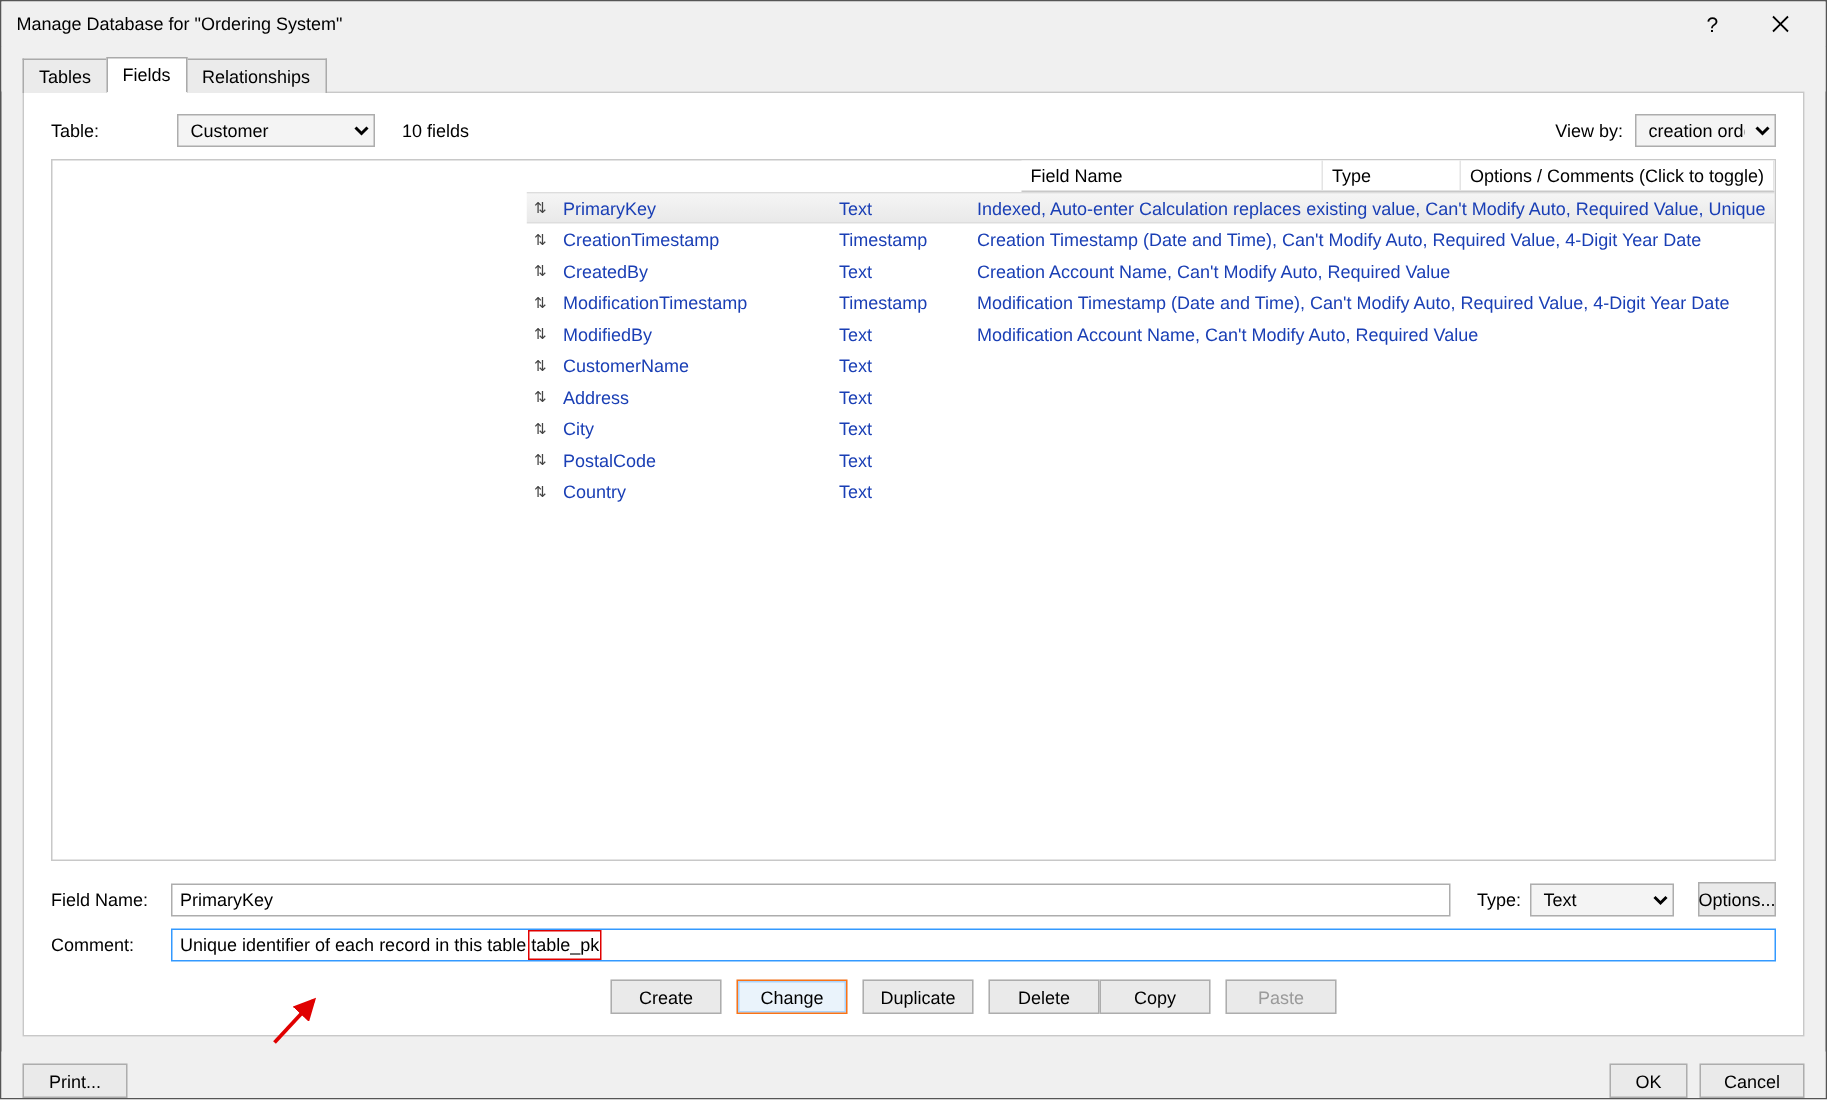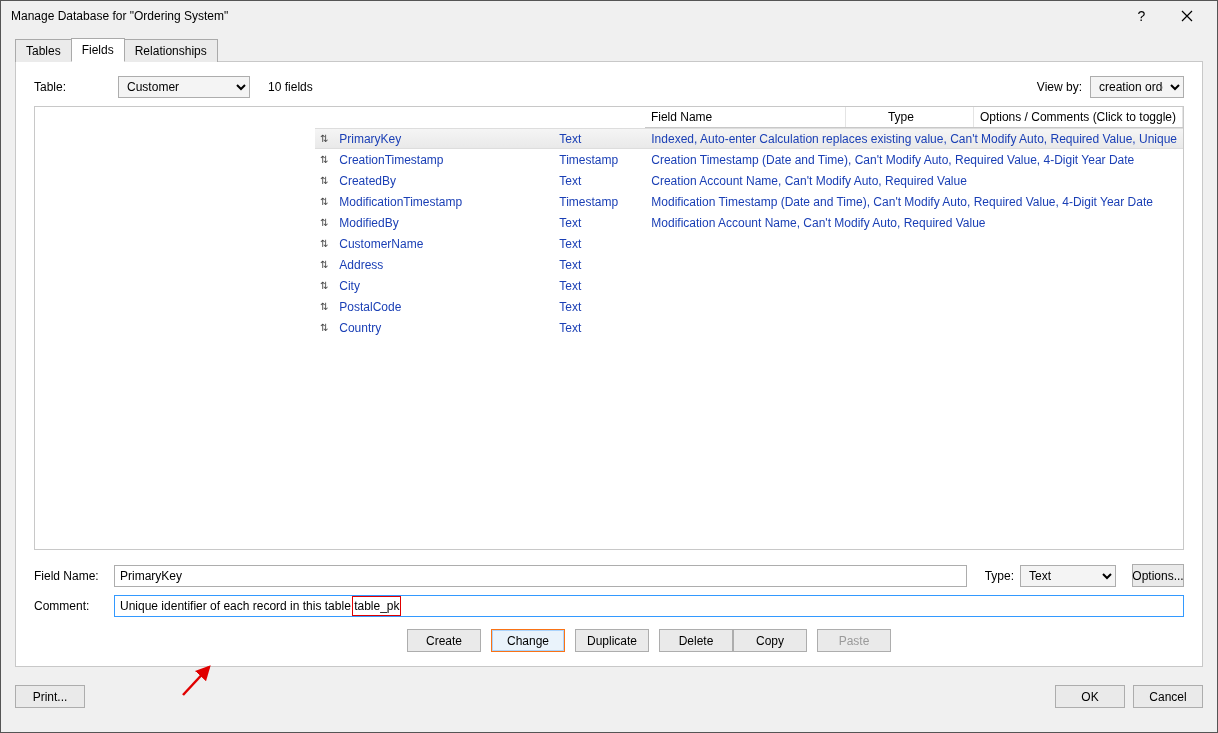--- a/index.html
+++ b/index.html
@@ -113,21 +113,21 @@
     font-size: 12px;
     overflow: hidden; white-space: nowrap; text-overflow: ellipsis;
   }
   .link { color: #1a3fb5; }
   .handle {
     width: 18px; text-align: center; color: #444;
     font-size: 10px;
     flex-shrink: 0;
   }
   .col-name  { width: 202px; flex-shrink: 0; }
-  .col-type  { width: 92px;  flex-shrink: 0; margin-left: 36px; }
+  .col-type  { width: 92px;  flex-shrink: 0; }
   .col-opts  { flex: 1; }
   .grid-head .col-name { width: 201px; }
   .grid-head .col-type { width: 92px; }
   .form-row {
     display: flex; align-items: center;
     margin-top: 14px;
     gap: 6px;
   }
   .form-row label.lbl {
     width: 74px;
@@ -161,21 +161,21 @@
     box-shadow: 0 0 0 1px rgba(51,153,255,.35) inset;
     background: #eaf3fb;
   }
   .btn.wide { width: 74px; }
   .actions-row {
     display: flex; justify-content: center;
     margin-top: 12px;
   }
   .actions-left, .actions-right { display: flex; gap: 10px; }
   .bottom-bar {
-    padding: 8px 14px 24px 14px;
+    padding: 8px 14px 0 14px;
     display: flex; justify-content: space-between;
     background: #f0f0f0;
   }
   .bottom-bar .right { display:flex; gap:8px; }
   .annot-box {
     position: absolute;
     border: 1.5px solid #e00000;
     pointer-events: none;
   }
   .annot-arrow {
@@ -332,21 +332,21 @@
         <button class="btn wide">Copy</button>
         <button class="btn wide disabled" disabled="">Paste</button>
       </div>
     </div>
 
   </div>
 
   <div class="bottom-bar">
     <button class="btn" style="width:70px">Print...</button>
     <div class="right">
-      <button class="btn" style="width:70px">OK</button>
+      <button class="btn" style="width:52px">OK</button>
       <button class="btn" style="width:70px">Cancel</button>
     </div>
   </div>
 
   <svg class="annot-arrow" id="annot-arrow" width="40" height="40" style="visibility: visible; left: 178px; top: 658px;">
     <defs>
         <marker id="ah" markerWidth="6" markerHeight="6" refX="5" refY="3" orient="auto">
       <path d="M0,0 L6,3 L0,6 Z" fill="#e00000"></path>
         </marker>
       </defs>

